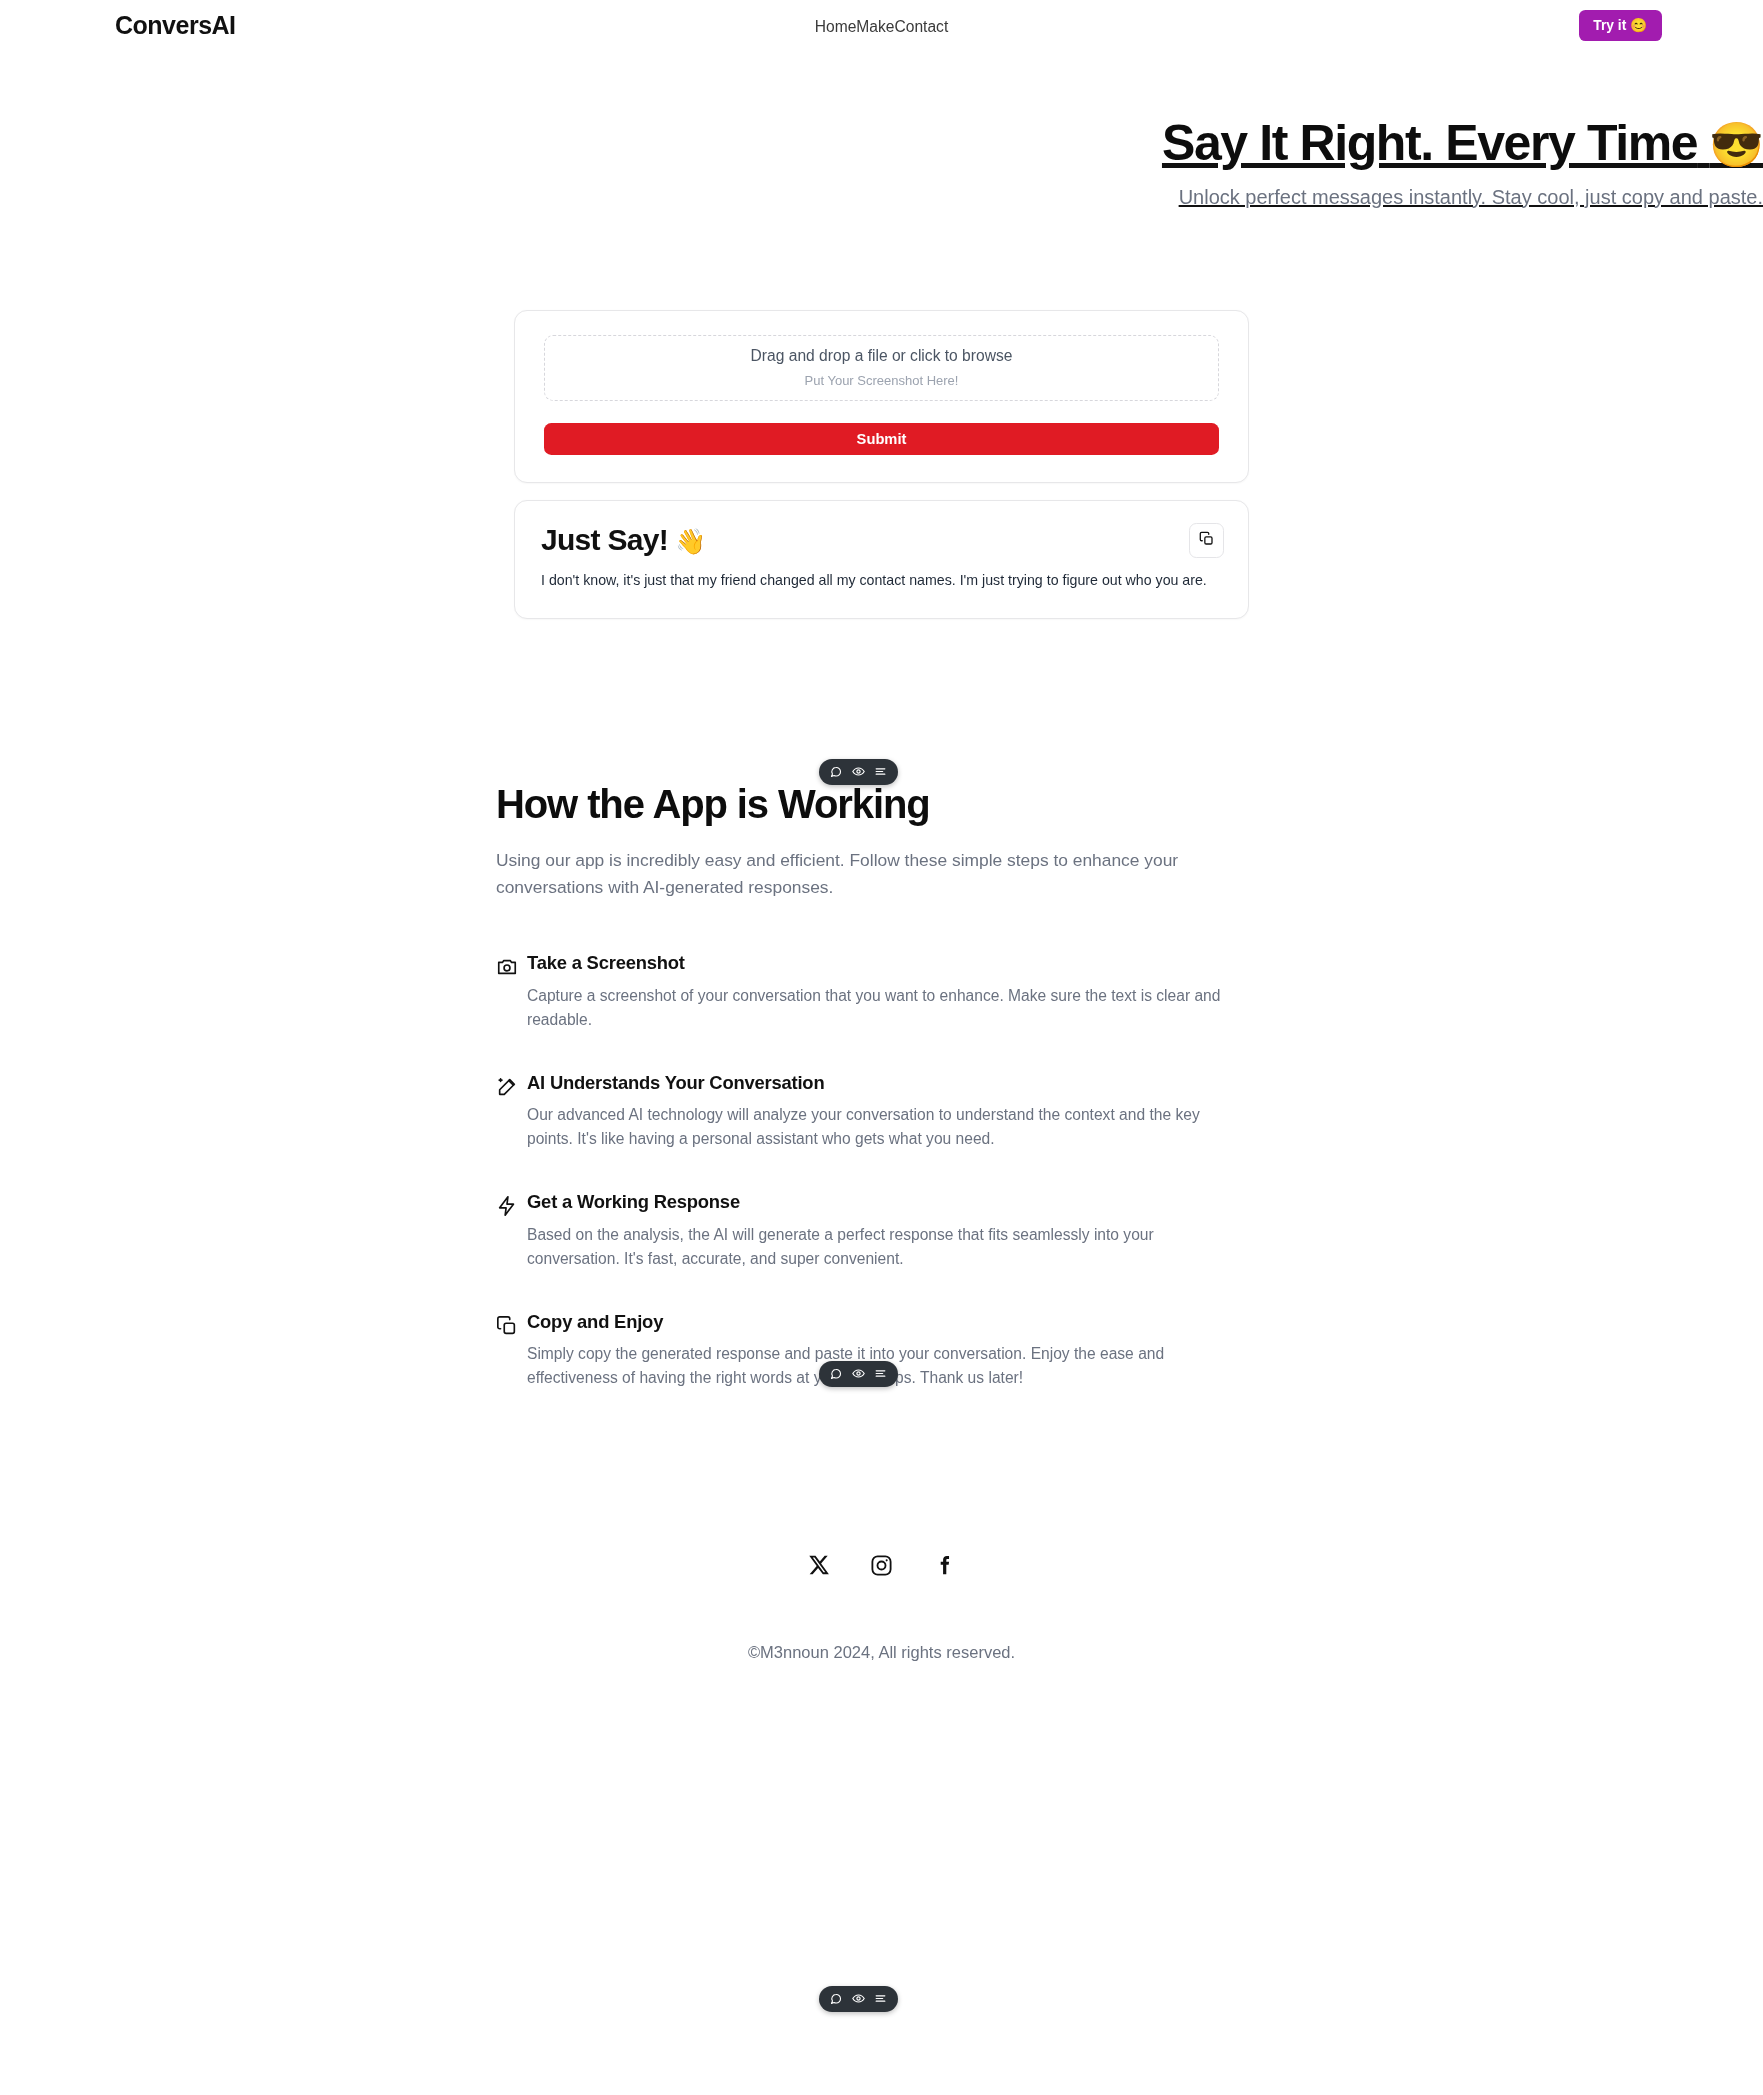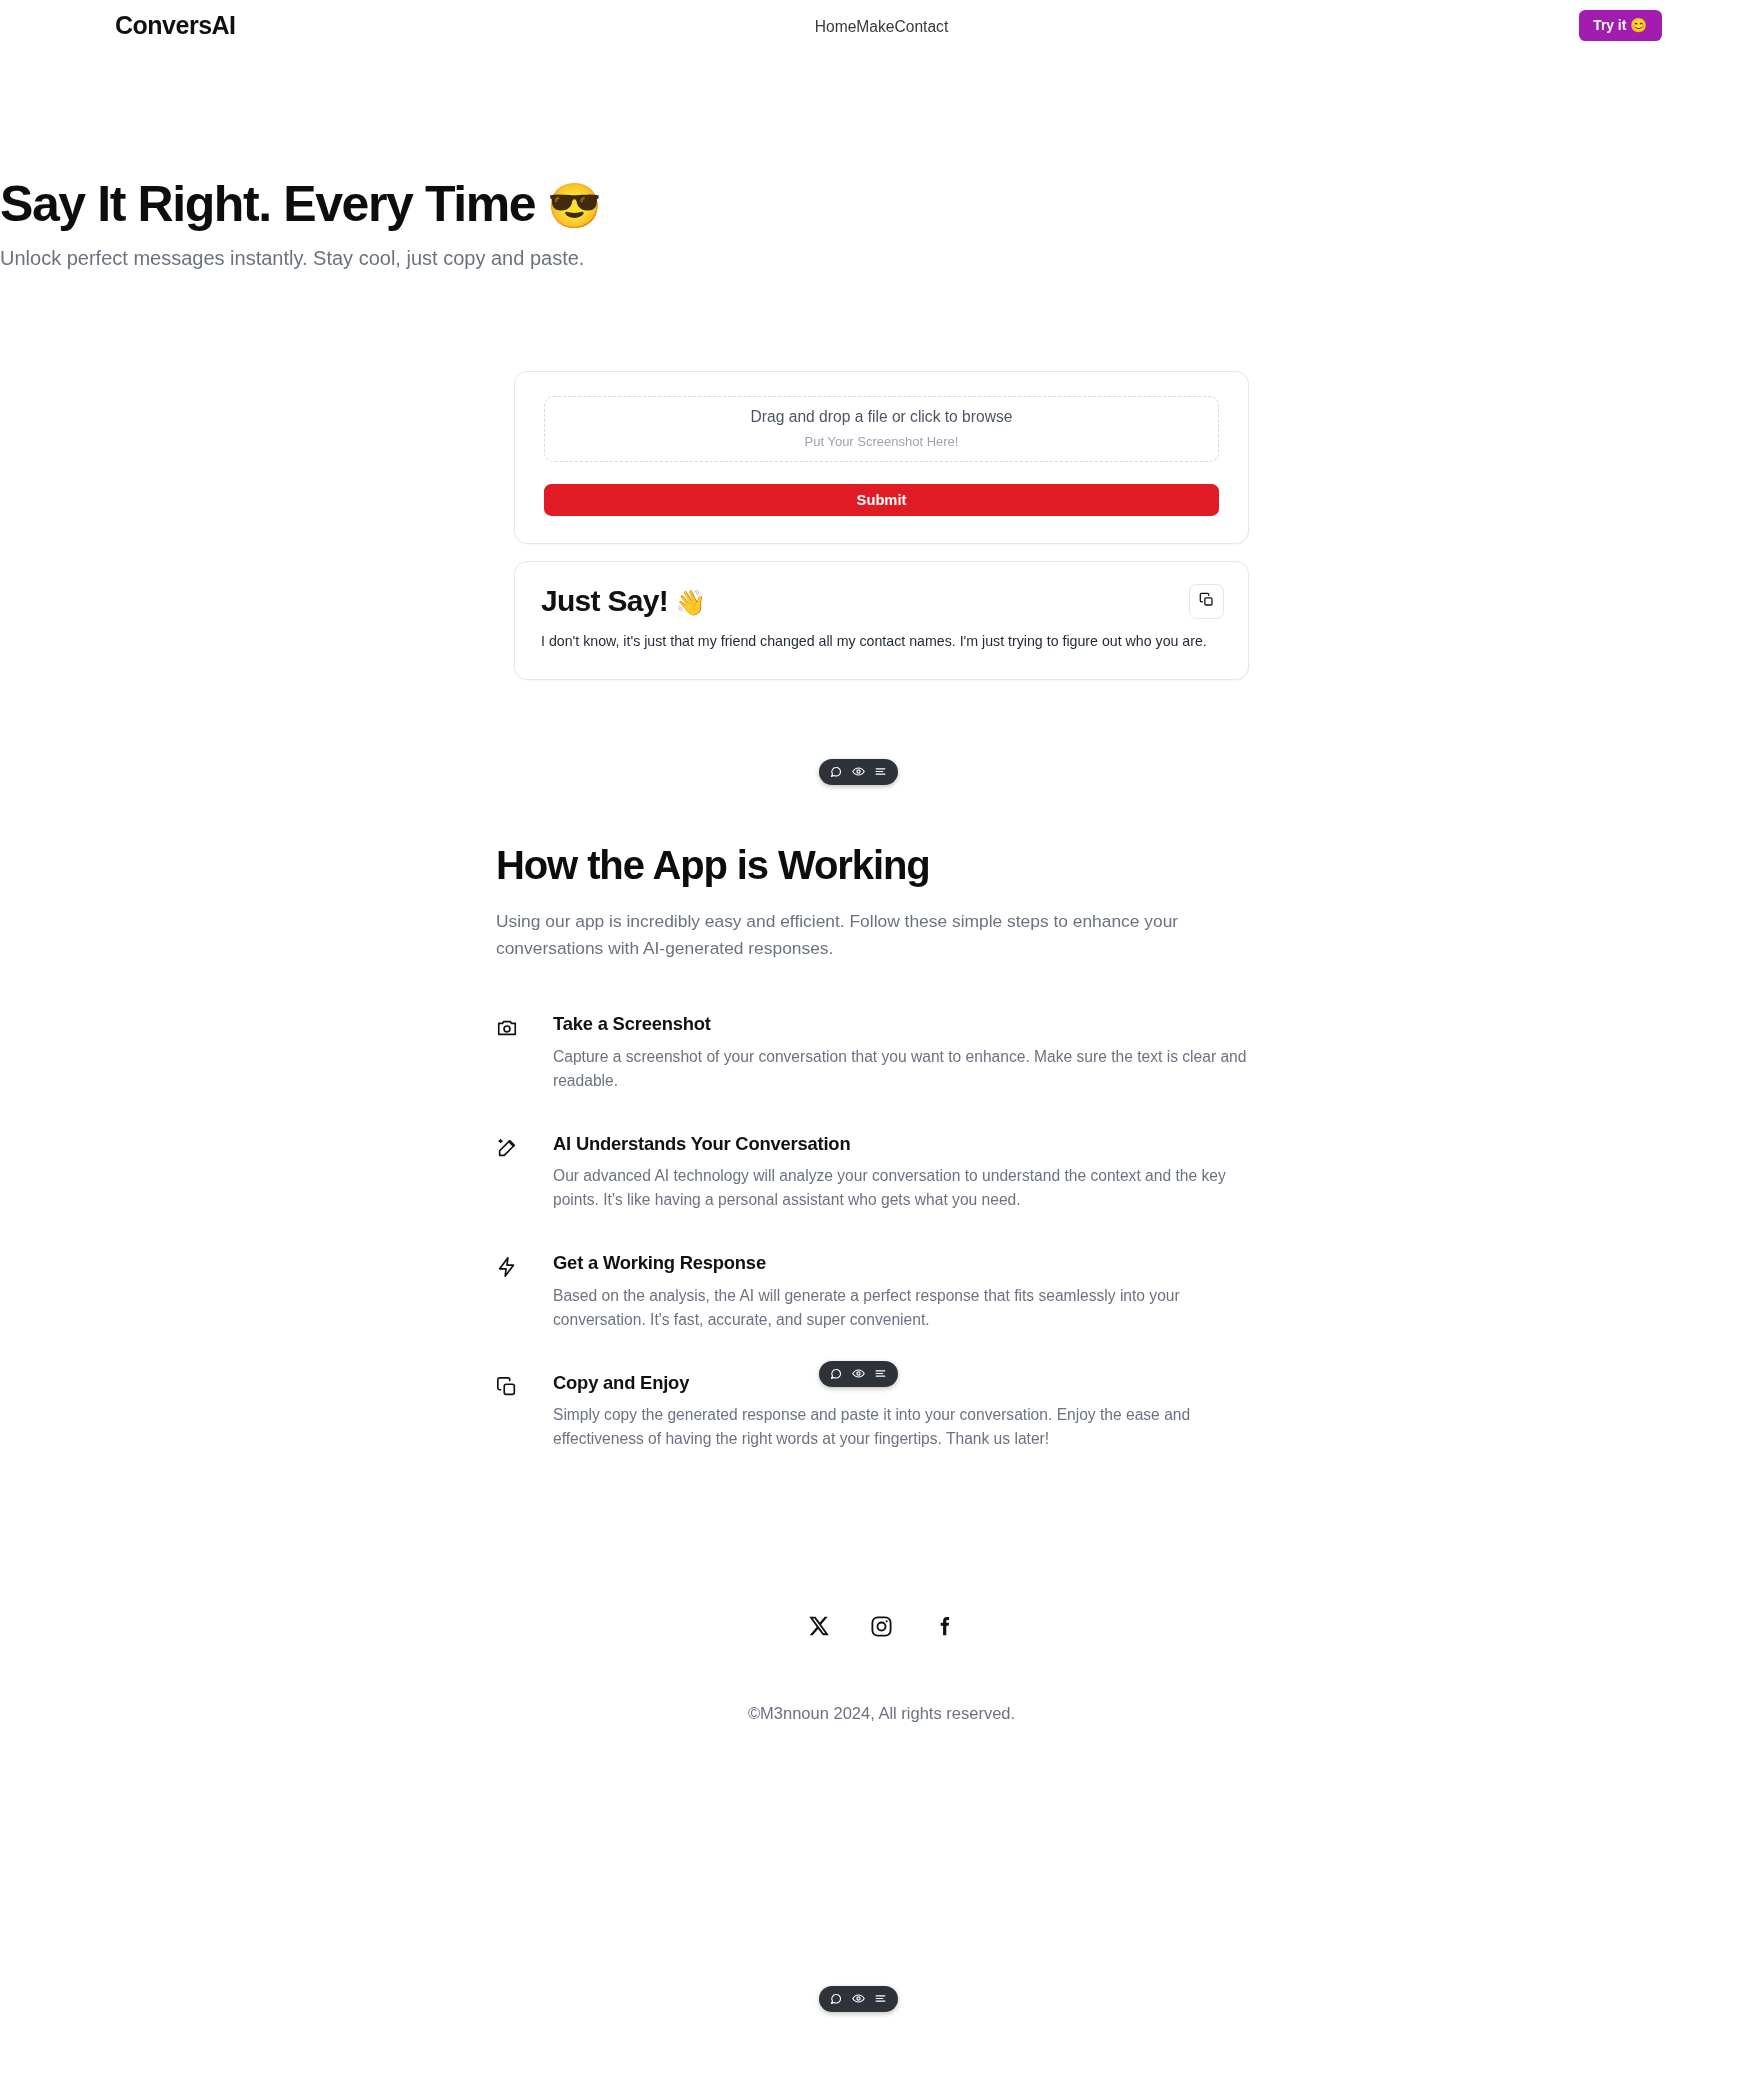--- a/index.html
+++ b/index.html
@@ -52,22 +52,23 @@
     border-radius: 6.4px;
     font-size: 13.8px;
     font-weight: bold;
     padding: 7.3px 14.7px;
     cursor: pointer;
     font-family: "Liberation Sans", sans-serif;
   }
 
   
   .hero {
-    margin-top: 118px;
-    text-align: left;
+    margin-top: 57px;
+    text-align: right;
+    text-decoration: underline;
   }
   .hero h1 {
     margin: 0;
     font-size: 50px;
     font-weight: bold;
     letter-spacing: -1.4px;
     color: #0d0d0d;
     line-height: 1.1;
   }
   .hero h1 .emoji { font-size: 44px; }
@@ -179,21 +180,20 @@
   .how > p.lead {
     margin: 20px 0 0;
     font-size: 17.4px;
     line-height: 1.55;
     color: #6b7280;
     max-width: 771px;
   }
   .steps { margin-top: 51px; }
   .step {
     display: flex;
-    gap: 26px;
     margin-bottom: 40px;
   }
   .step-icon {
     width: 31px;
     flex: 0 0 31px;
     padding-top: 3.7px;
     color: #111111;
   }
   .step-body { flex: 1; }
   .step-title {

